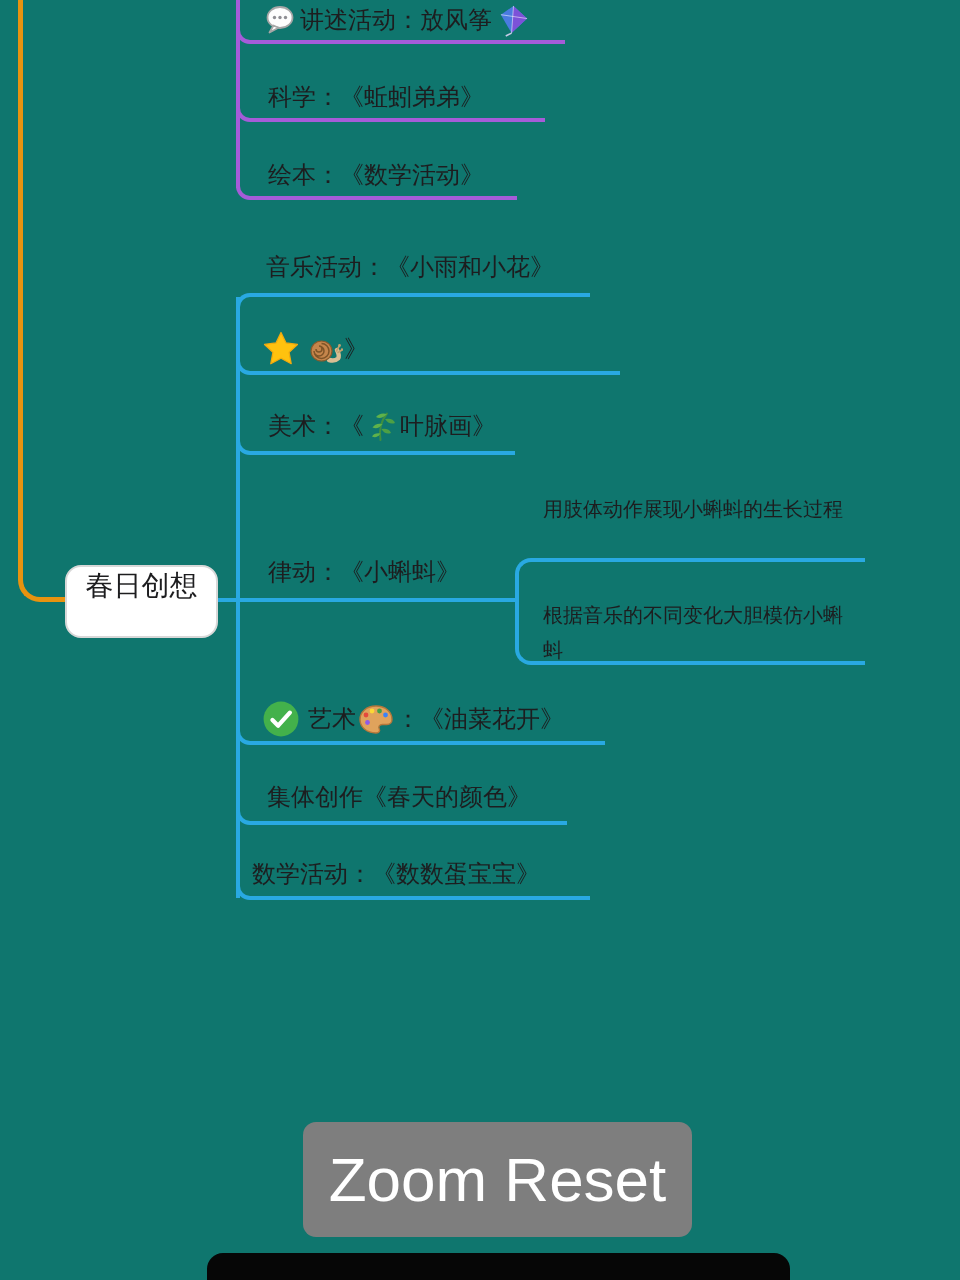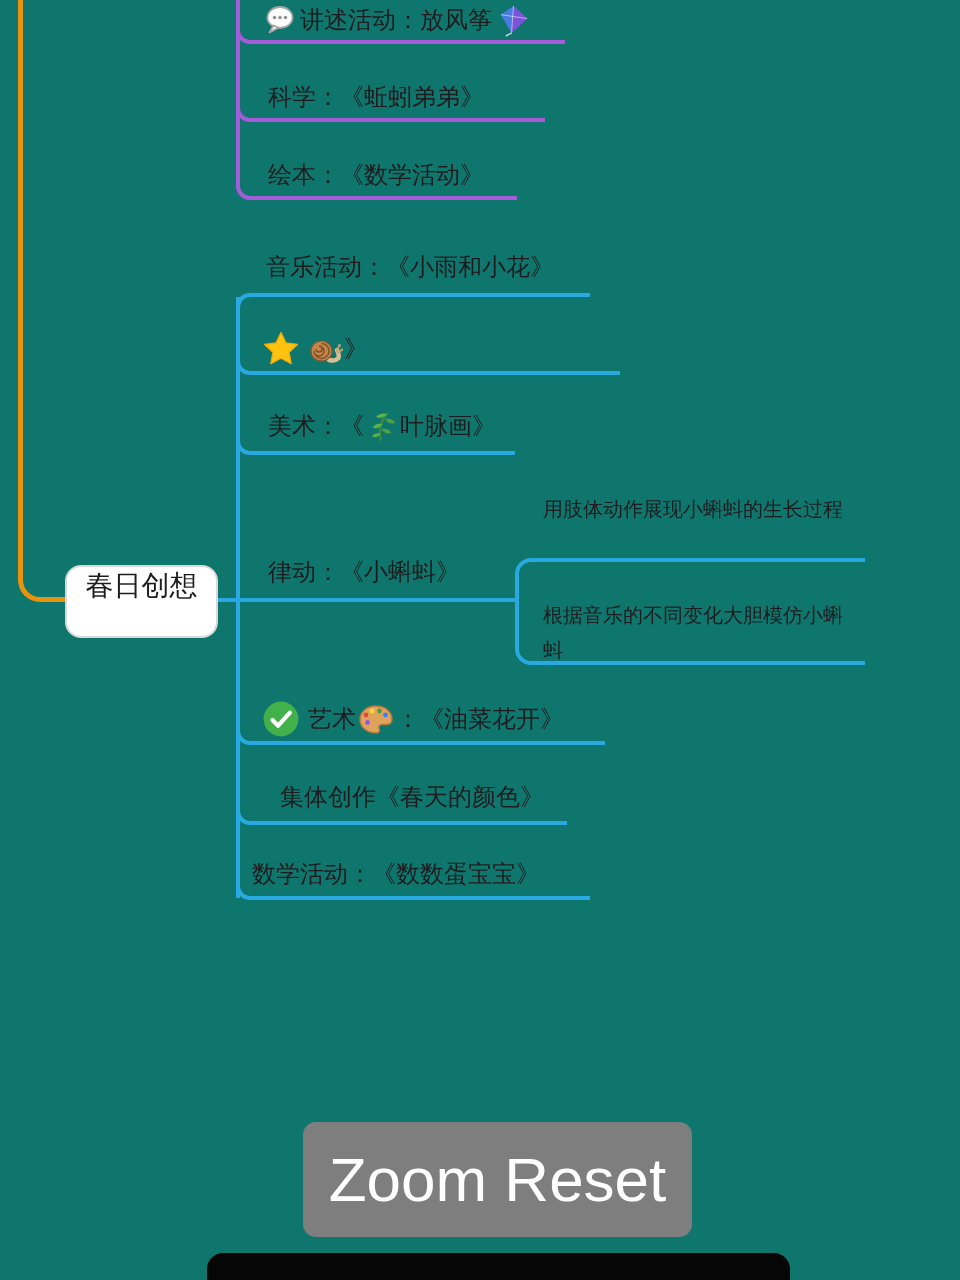--- a/index.html
+++ b/index.html
@@ -147,21 +147,21 @@
         <circle cx="8" cy="11" r="2.4" fill="#e5493d"></circle>
         <circle cx="14" cy="7" r="2.4" fill="#fdd835"></circle>
         <circle cx="21.5" cy="7" r="2.4" fill="#43a047"></circle>
         <circle cx="27.5" cy="11" r="2.4" fill="#3b82f6"></circle>
         <circle cx="9.5" cy="18.5" r="2.4" fill="#8e5be8"></circle>
       </svg>
     </span>
     <span>：《油菜花开》</span>
   </div>
 
-  <div class="topic" style="left:280px;top:777px;height:40px;">
+  <div class="topic" style="left:267px;top:777px;height:40px;">
     <span>集体创作《春天的颜色》</span>
   </div>
 
   <div class="topic" style="left:252px;top:854px;height:40px;">
     <span>数学活动：《数数蛋宝宝》</span>
   </div>
 
   <div class="rootnode">
     <span>春日创想</span>
   </div>

